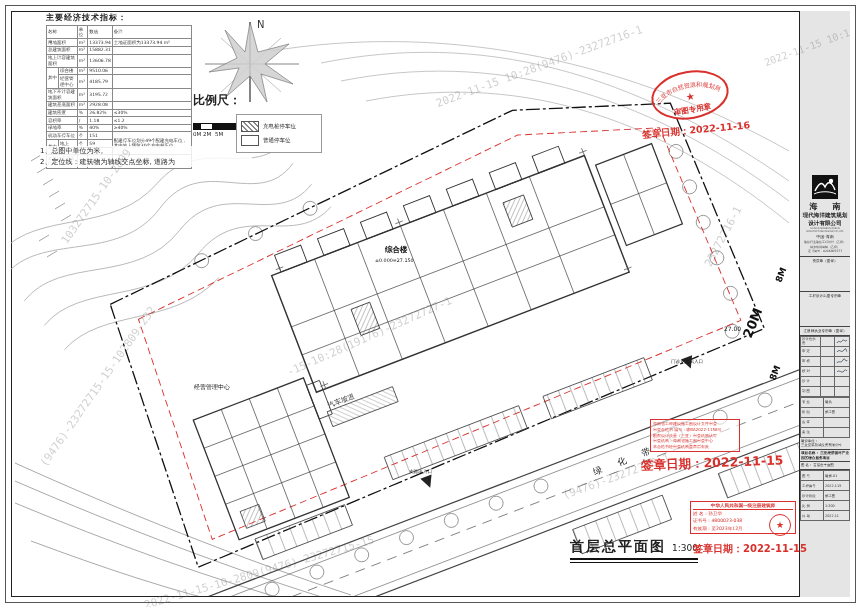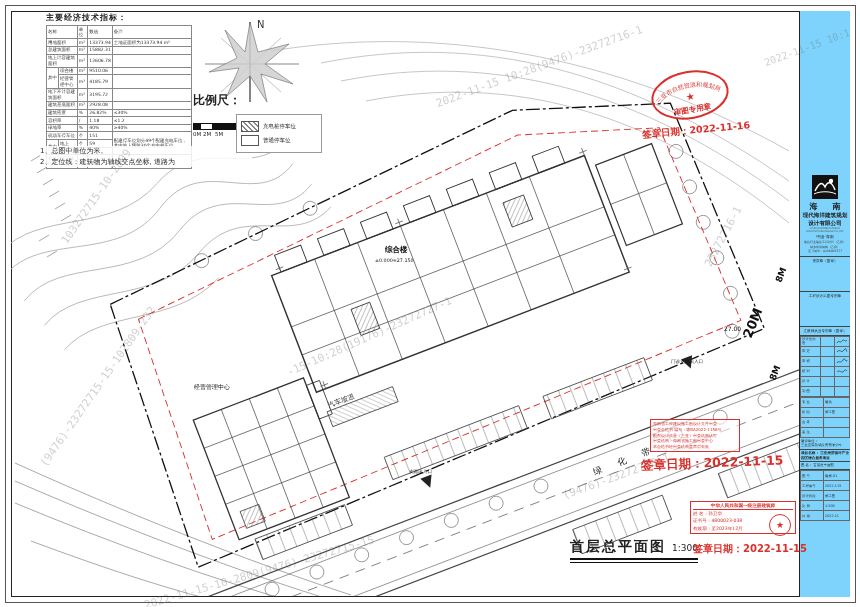--- a/index.html
+++ b/index.html
@@ -44,21 +44,21 @@
   .arch-box .rw{font-size:4.6px;color:#d9302c;line-height:1.6;white-space:nowrap;}
   .arch-seal{position:absolute;right:4px;top:12px;width:20px;height:20px;border:1.4px solid #d9302c;
       border-radius:50%;color:#d9302c;font-size:9px;text-align:center;line-height:20px;}
   
   .dtitle{left:570px;top:538px;z-index:5;}
   .dtitle .row{display:flex;align-items:baseline;gap:6px;border-bottom:2px solid #111;padding-bottom:2px;}
   .dtitle .nm{font-size:14px;font-weight:bold;letter-spacing:2px;}
   .dtitle .sc{font-size:9px;}
   .dtitle .ul2{height:1px;background:#111;margin-top:1.5px;}
   
-  .tblock{right:10px;top:11px;bottom:10px;width:50px;z-index:5;border-left:1.5px solid #222;background:#7dd3fc;
+  .tblock{right:10px;top:11px;bottom:10px;width:50px;z-index:5;border-left:1.5px solid #222;background:#e5e5e5;
       font-size:4px;}
   .tb-sec{border-bottom:0.7px solid #444;}
   .tb-center{text-align:center;}
   .tb-logo{width:26px;height:24px;margin:4px auto 2px auto;background:#111;position:relative;overflow:hidden;}
   .tb-region{font-size:8px;font-weight:bold;letter-spacing:6px;text-align:center;padding-left:6px;}
   .tb-co{font-size:5.6px;font-weight:bold;text-align:center;line-height:1.35;}
   .tb-en{font-size:2.6px;color:#555;text-align:center;transform:scale(.9);}
   .tb-loc{font-size:4px;text-align:center;margin:1px 0;}
   .tb-cert{font-size:3px;color:#444;text-align:center;line-height:1.5;}
   .tb-seclabel{font-size:3.6px;text-align:center;padding:2px 0;}

